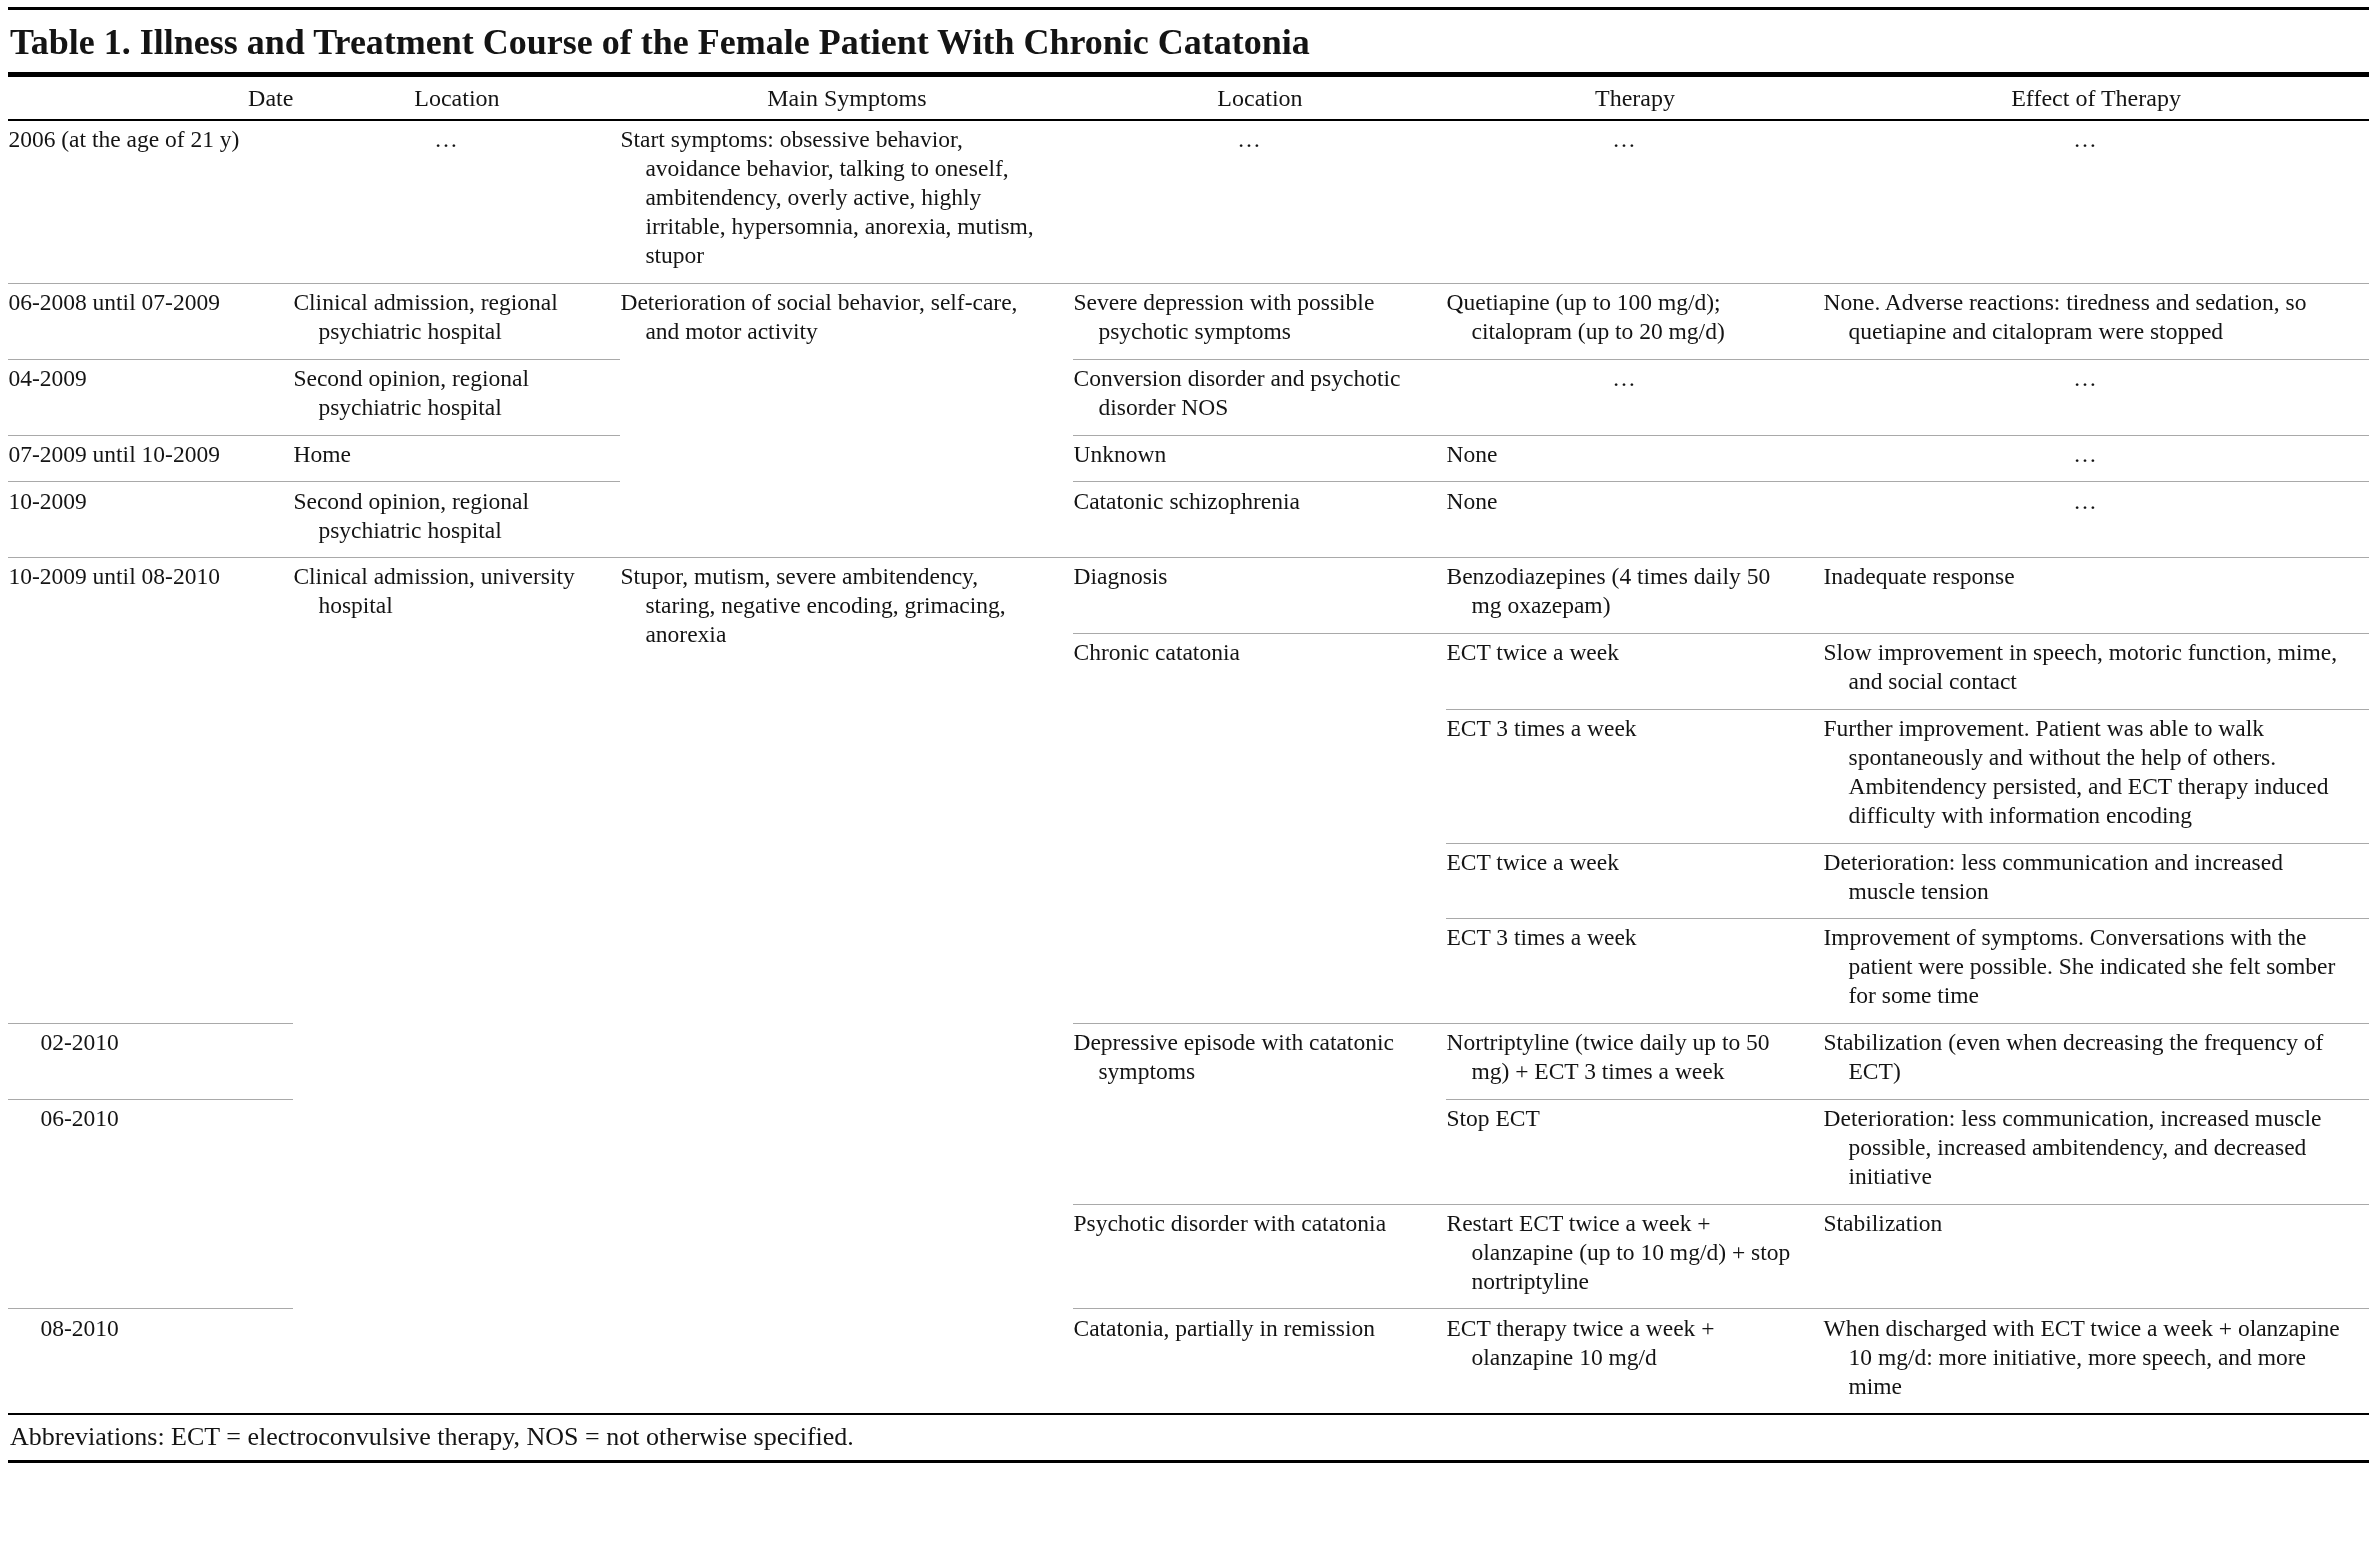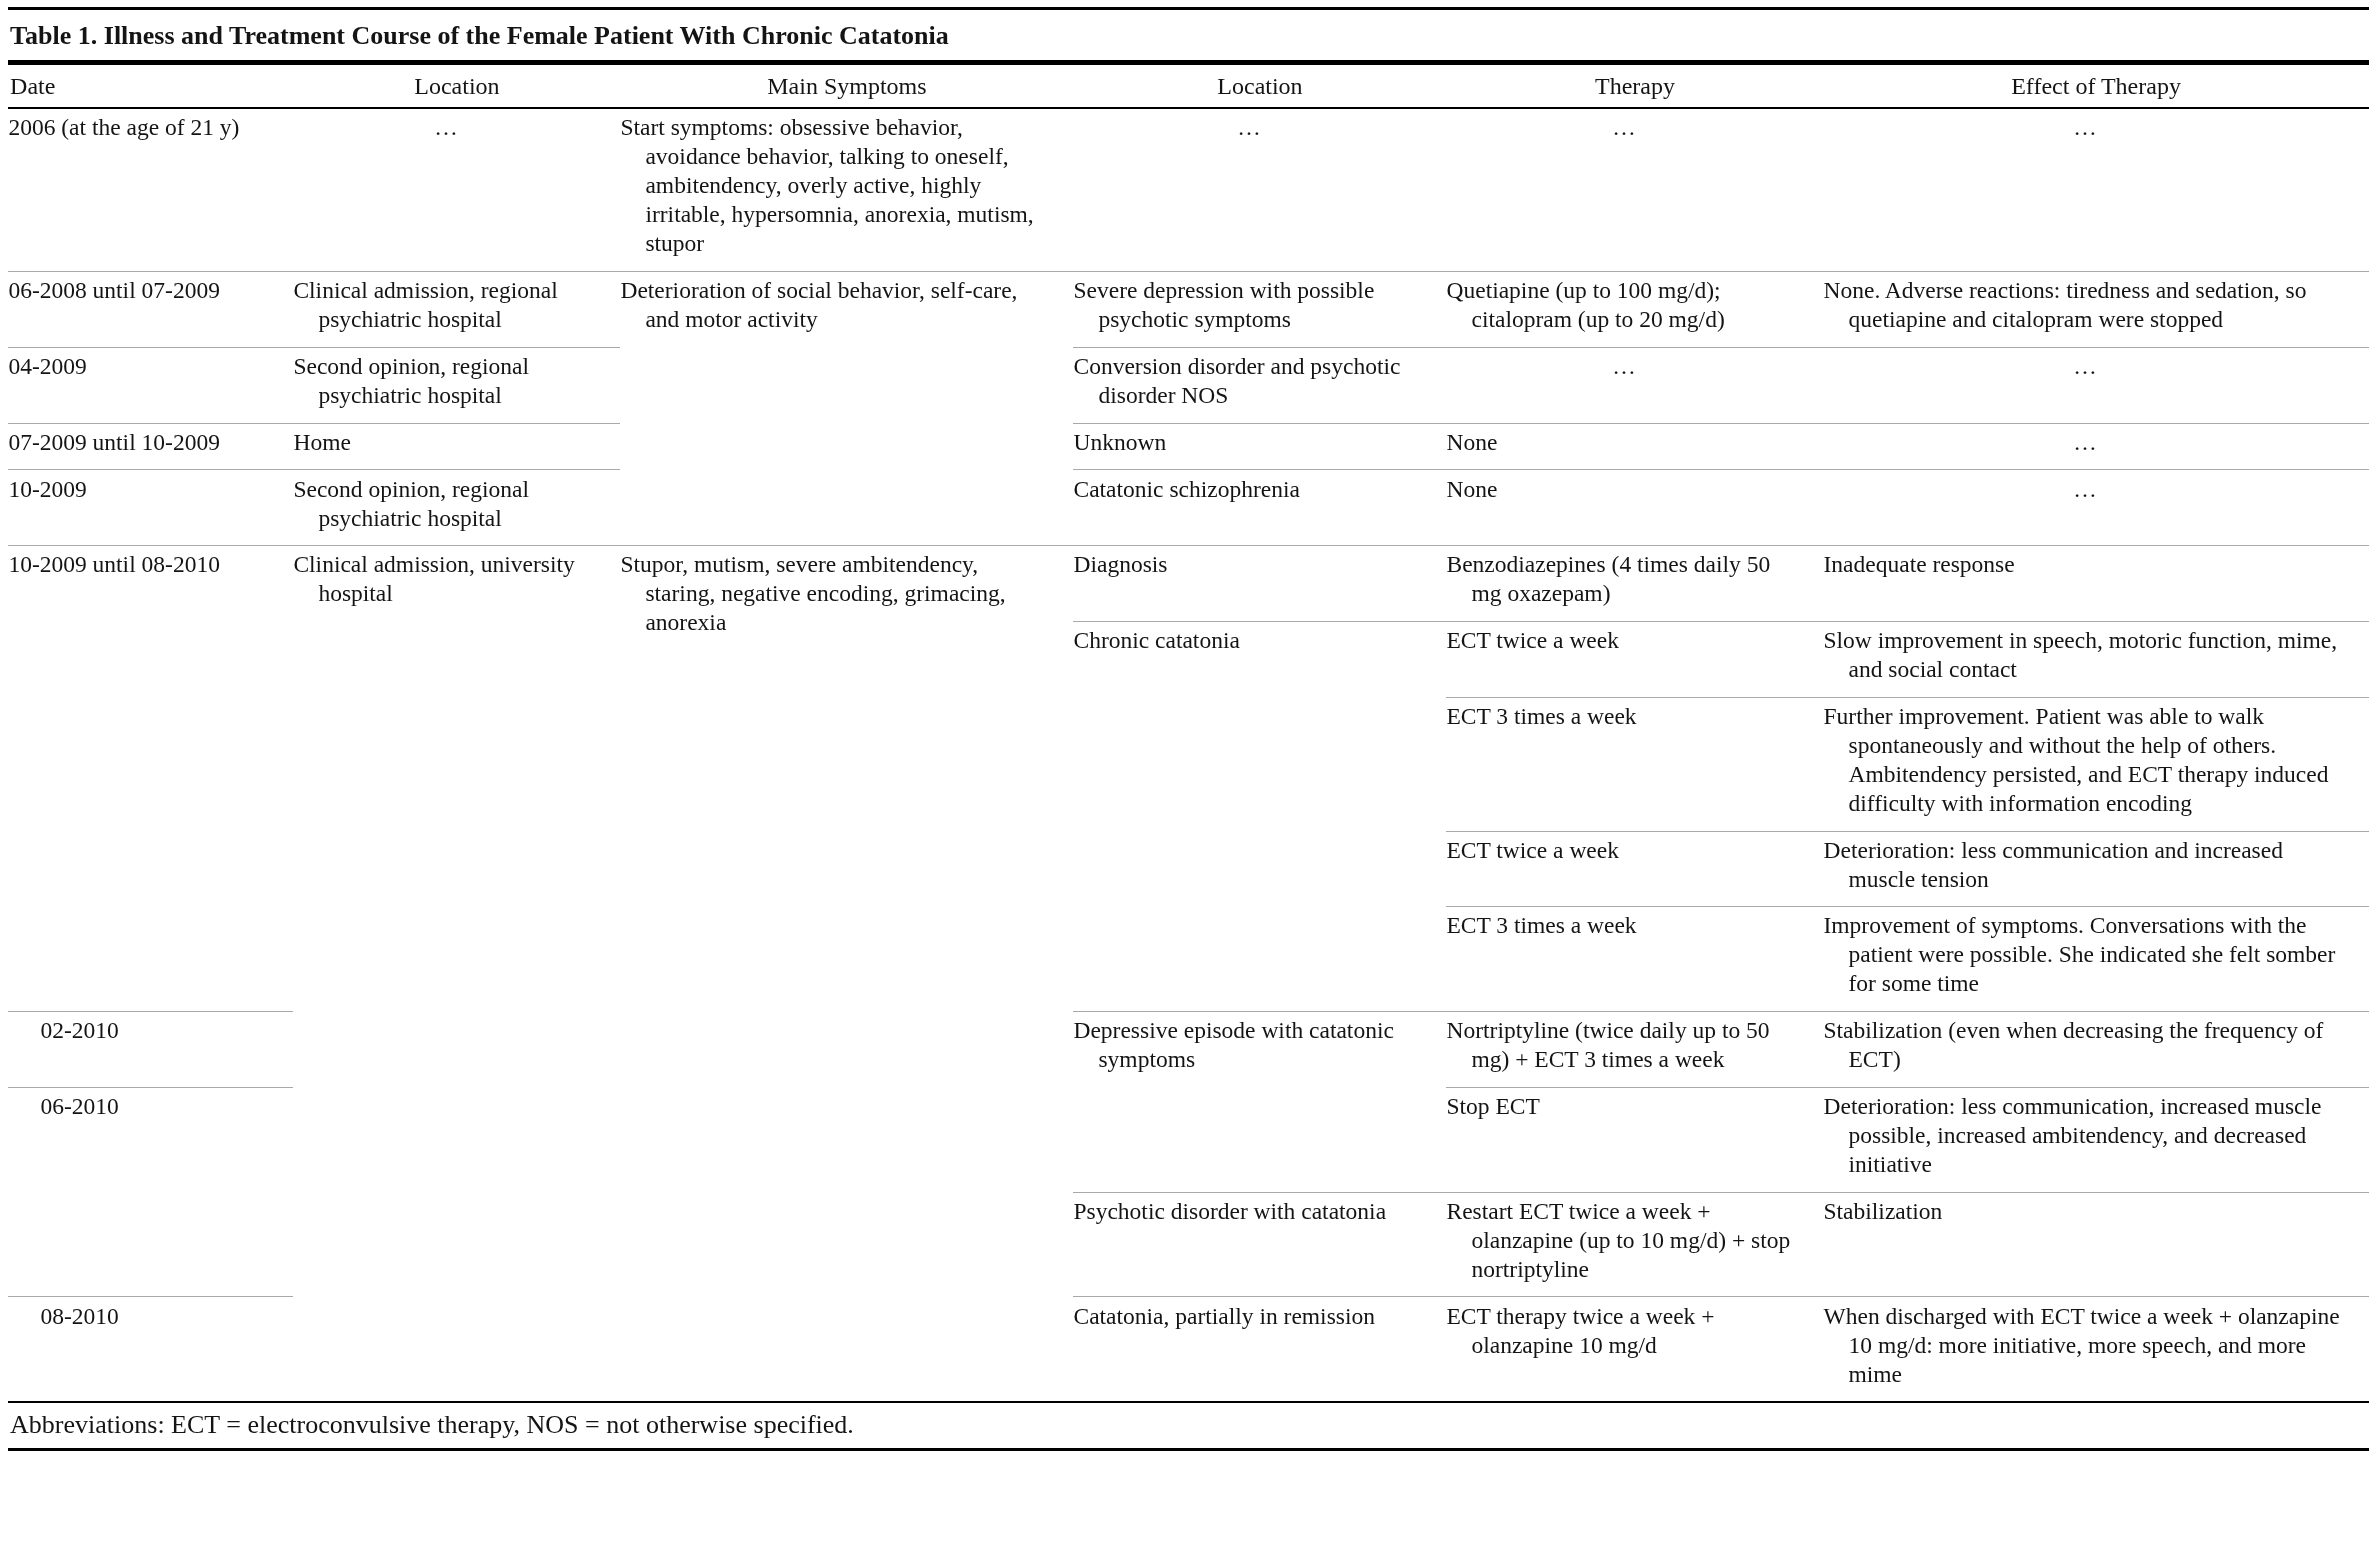--- a/index.html
+++ b/index.html
@@ -10,42 +10,42 @@
     overflow: hidden;
   }
   body {
     font-family: "Liberation Serif", "DejaVu Serif", serif;
     color: #141414;
   }
   .page { padding: 0 8.4px; }
 
   .rule-top    { border-top: 3.4px solid #000; margin-top: 6.7px; }
   .table-title {
-    font-size: 26px;
+    font-size: 36px;
     font-weight: bold;
     padding: 11px 1.7px 9.2px 1.7px;
   }
   .rule-title  { border-top: 5px solid #000; }
 
   table {
     width: 100%;
     border-collapse: collapse;
     table-layout: fixed;
     font-size: 23.5px;
     line-height: 29px;
   }
   thead th {
     font-weight: normal;
     font-size: 24px;
     text-align: center;
     vertical-align: bottom;
     padding: 7.5px 0 5.9px 0;
     border-bottom: 2.5px solid #000;
   }
-  thead th.left { text-align: left; padding-left: 1.7px; }
+  thead th.left { text-align: right; padding-left: 1.7px; }
 
   td {
     vertical-align: top;
     padding: 4.2px 22px 12.6px 0;
     margin-left: 28px;
   }
   td.bb { border-bottom: 1.7px solid #a9a9a9; }
 
   .hang { padding-left: 25px; text-indent: -25px; }
   .sub  { padding-left: 57px; text-indent: -25px; }

